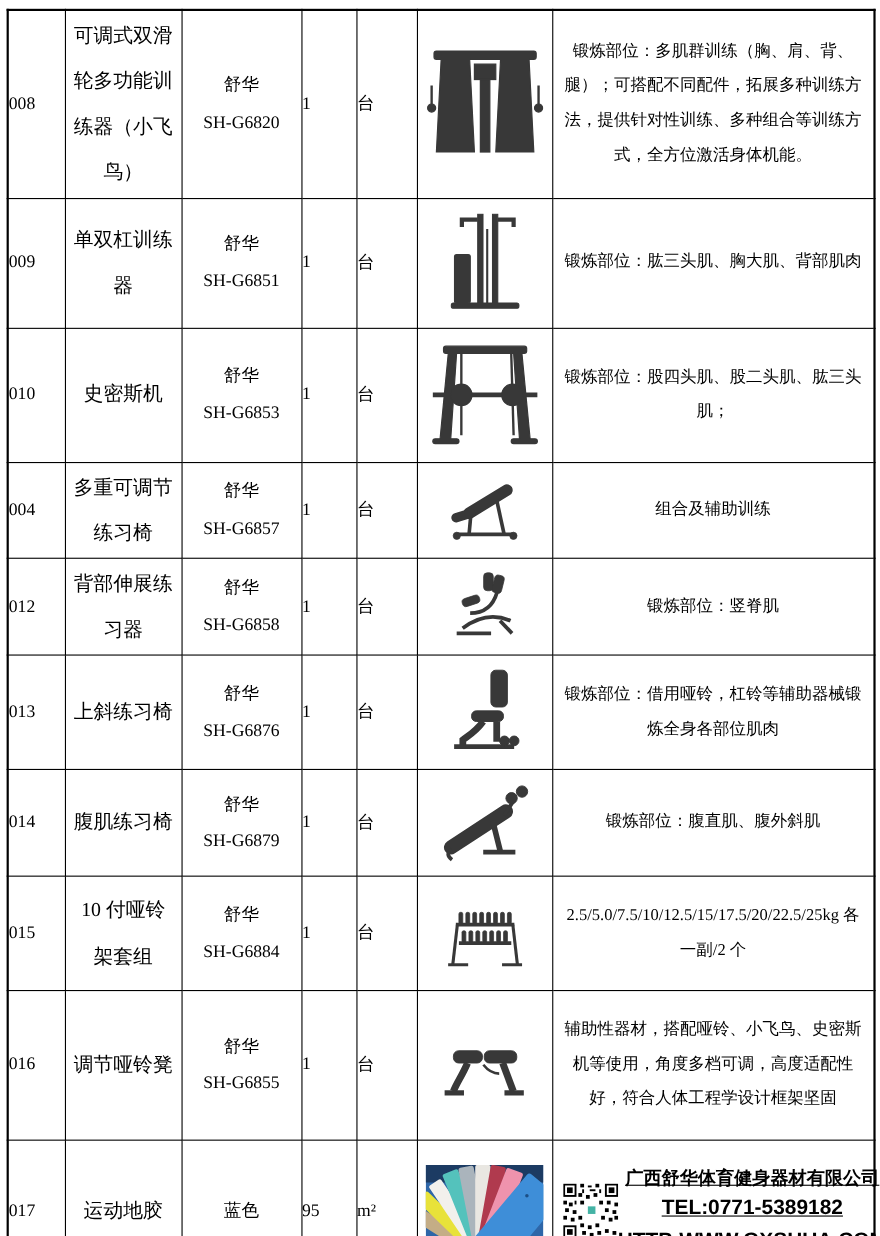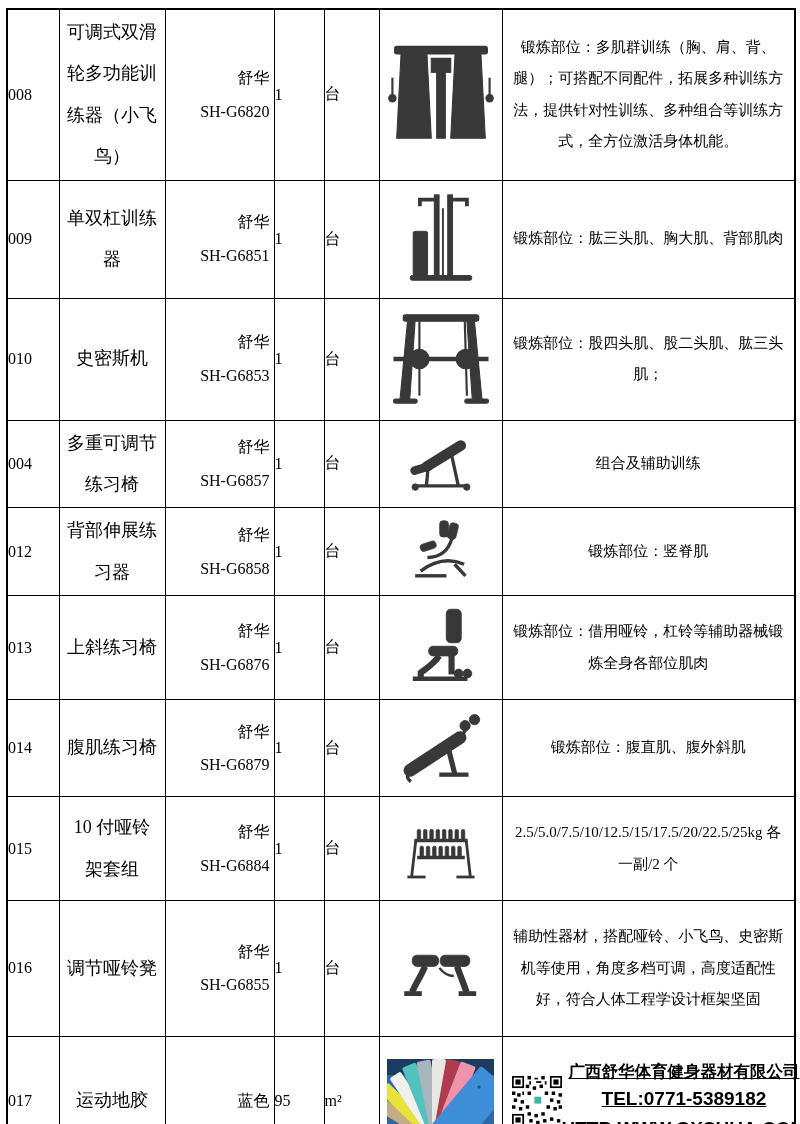--- a/index.html
+++ b/index.html
@@ -15,21 +15,21 @@
     border:2px solid #000;
   }
   table.sheet td, table.sheet th { border:1px solid #000; vertical-align:middle; }
   .title-cell {
     text-align:center; font-family:"Liberation Sans","DejaVu Sans",sans-serif;
     font-weight:bold; font-size:26px; letter-spacing:1px; padding:4px 0;
   }
   th.colhead { font-size:16px; font-weight:bold; text-align:center; padding:5px 0; }
   td.c { text-align:left; font-size:16px; }
   td.name-cell { text-align:center; font-size:18px; line-height:2.3; padding:2px 7px; }
-  td.model-cell { text-align:right; font-size:16px; line-height:2.1; padding:2px 4px; }
+  td.model-cell { text-align:center; font-size:16px; line-height:2.1; padding:2px 4px; }
   td.remark-cell { text-align:center; font-size:15px; line-height:2.1; padding:20px 9px; }
   td.pic-cell { text-align:center; padding:2px; }
   td.pic-cell svg { display:block; margin:0 auto; }
   .eq { fill:#383838; stroke:#383838; }
   .eqline { fill:none; stroke:#383838; }
   .footer-cell { padding:8px 12px 10px 12px; font-size:15.5px; line-height:1.9; }
   .company-box { display:flex; align-items:center; padding:2px 0;text-decoration:underline; }
   .company-text {
     font-family:"Liberation Sans","DejaVu Sans",sans-serif; font-weight:bold;
     line-height:1.55;

